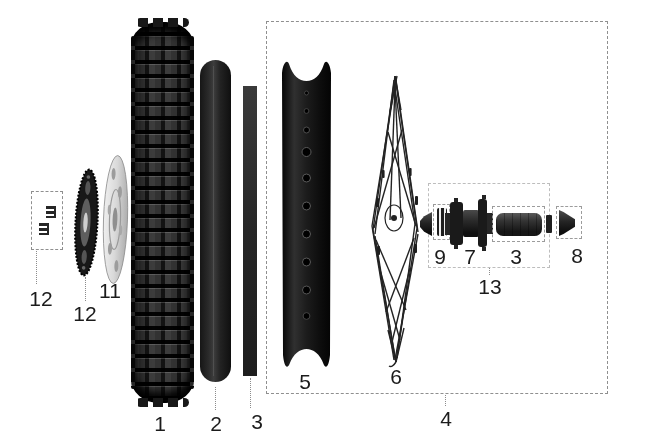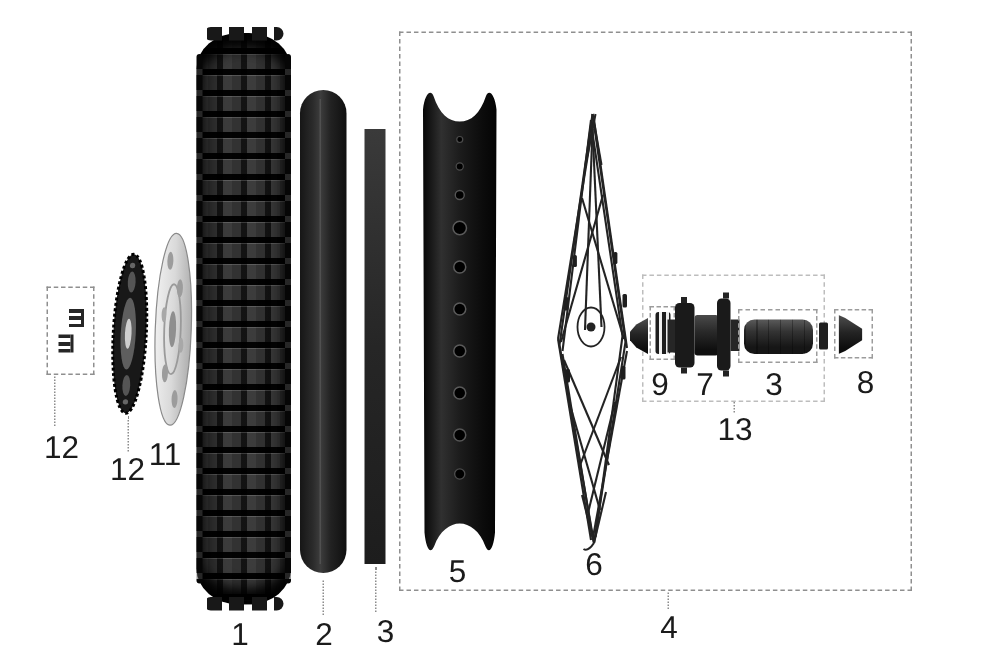--- a/index.html
+++ b/index.html
@@ -97,21 +97,21 @@
     <ellipse cx="16.5" cy="67.5" rx="12" ry="64" fill="url(#silver)" stroke="#8a8a8a" stroke-width="0.8"></ellipse>
     <ellipse cx="16" cy="67.5" rx="5.5" ry="30" fill="none" stroke="#9a9a9a" stroke-width="1.2"></ellipse>
     <ellipse cx="16" cy="67.5" rx="2.4" ry="12" fill="#8f8f8f"></ellipse>
     <ellipse cx="13" cy="22" rx="2" ry="6" fill="#9c9c9c"></ellipse>
     <ellipse cx="20" cy="40" rx="2" ry="6" fill="#9c9c9c"></ellipse>
     <ellipse cx="12" cy="97" rx="2" ry="6" fill="#9c9c9c"></ellipse>
     <ellipse cx="19" cy="114" rx="2" ry="6" fill="#9c9c9c"></ellipse>
     <ellipse cx="22" cy="78" rx="1.6" ry="5" fill="#a8a8a8"></ellipse>
     <ellipse cx="10" cy="58" rx="1.6" ry="5" fill="#a8a8a8"></ellipse>
   </svg>
-  <div class="lbl" style="left:96px;top:293px;width:28px;">11</div>
+  <div class="lbl" style="left:96px;top:280px;width:28px;">11</div>
 
   <div class="tire">
     <span class="edge l"></span>
     <span class="edge r"></span>
   </div>
   <div class="lbl" style="left:146px;top:413px;width:28px;">1</div>
 
   <div class="tube"></div>
   <div class="leader" style="left:215px;top:387px;height:23px;"></div>
   <div class="lbl" style="left:202px;top:413px;width:28px;">2</div>

